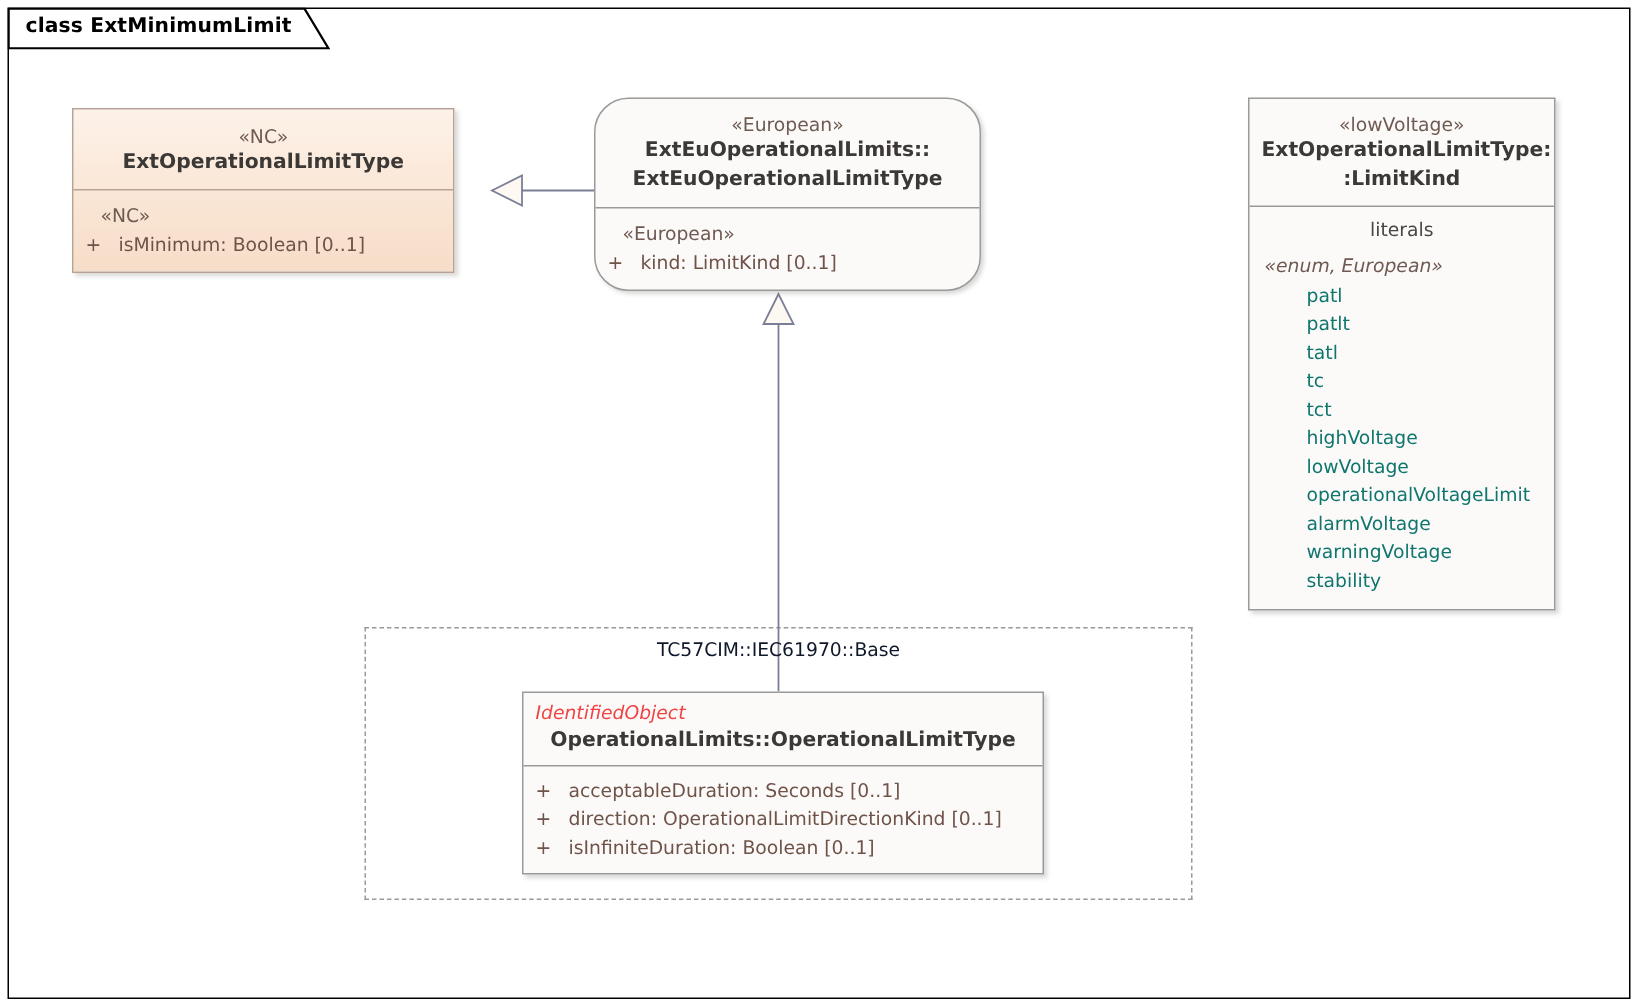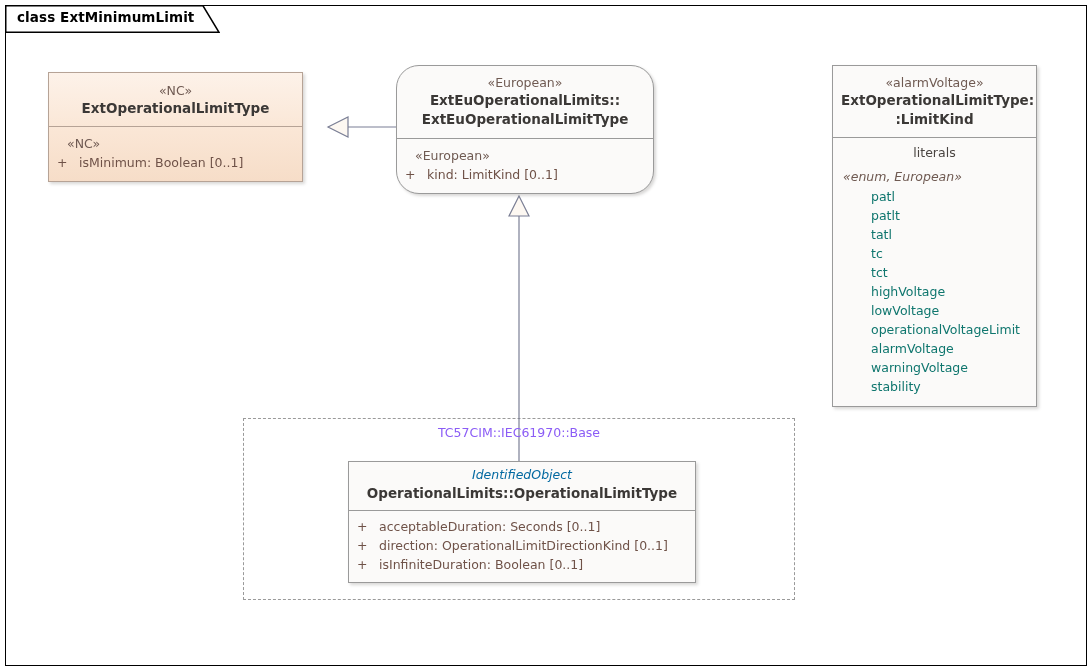--- a/index.html
+++ b/index.html
@@ -185,39 +185,39 @@
     background: transparent;
     z-index: 1;
   }
   #package-base-label {
     position: absolute;
     left: 243px;
     top: 425px;
     width: 552px;
     text-align: center;
     font-size: 12.5px;
-    color: #8b5cf6;
+    color: #0f172a;
     z-index: 4;
     white-space: nowrap;
   }
 
   
   #box-operational-limit-type {
     left: 348px;
     top: 461px;
     width: 348px;
   }
   #box-operational-limit-type .uml-header {
     padding: 4px 8px 7px 8px;
   }
   .parent-class {
     font-size: 12.5px;
     font-style: italic;
-    color: #0369a1;
-    text-align: center;
+    color: #ef4444;
+    text-align: left;
     line-height: 18px;
     white-space: nowrap;
   }
   #box-operational-limit-type .uml-body {
     padding: 6px 8px 8px 8px;
   }
 </style>
 </head>
 <body>
 
@@ -271,21 +271,21 @@
       <div class="attr-stereo">«European»</div>
       <div class="attr-row">
         <span class="attr-vis">+</span>
         <span class="attr-text">kind: LimitKind [0..1]</span>
       </div>
     </div>
   </div>
 
   <div class="uml-box" id="box-limit-kind">
     <div class="uml-header">
-      <div class="stereotype">«alarmVoltage»</div>
+      <div class="stereotype">«lowVoltage»</div>
       <div class="classname">ExtOperationalLimitType:</div>
       <div class="classname">:LimitKind</div>
     </div>
     <div class="uml-divider"></div>
     <div class="uml-body">
       <div class="literals-label">literals</div>
       <div class="literal-stereo">«enum, European»</div>
       <div class="literal-item">patl</div>
       <div class="literal-item">patlt</div>
       <div class="literal-item">tatl</div>

